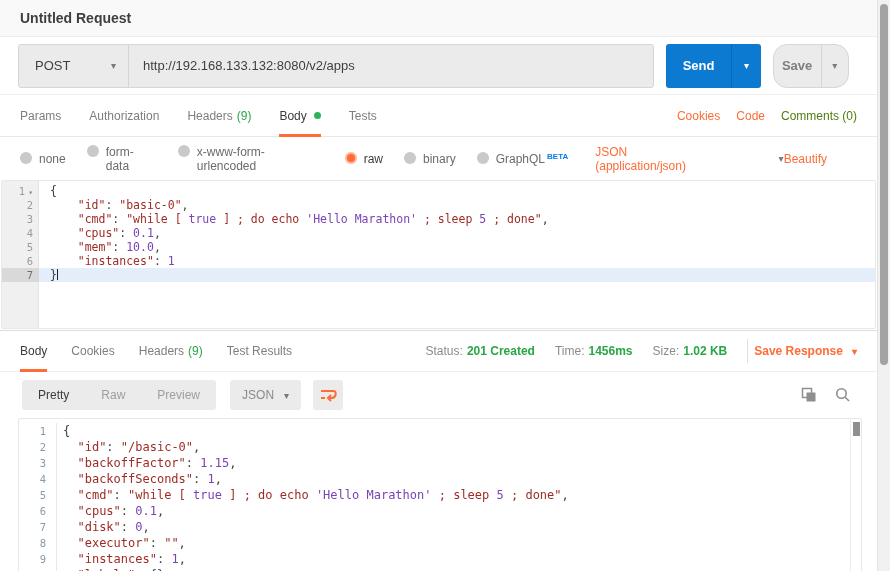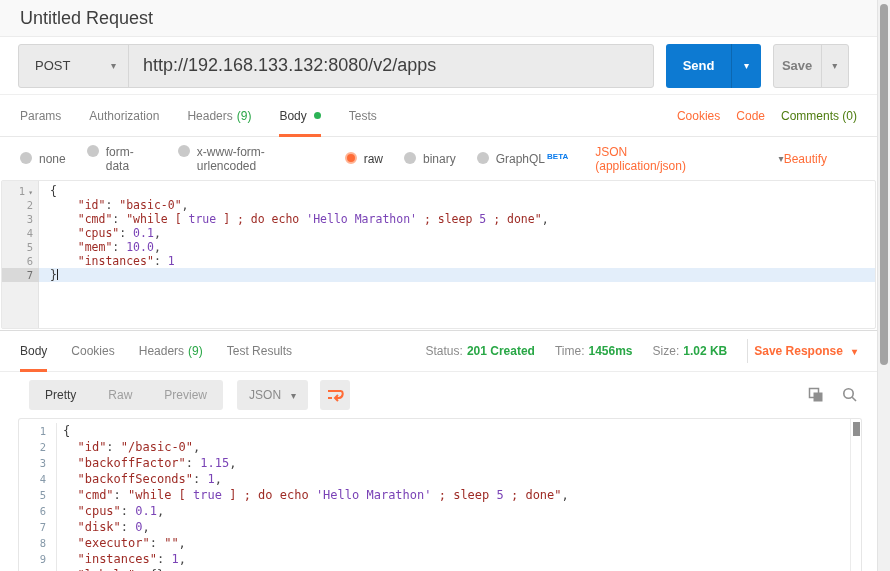--- a/index.html
+++ b/index.html
@@ -3,38 +3,38 @@
 <meta charset="utf-8">
 <style>
   * { box-sizing: border-box; margin: 0; padding: 0; }
   html,body { width:890px; height:571px; overflow:hidden; }
   body { font-family:"Liberation Sans",sans-serif; background:#fff; color:#3c3c3c; font-size:12px; position:relative; }
   .app { position:absolute; inset:0; }
 
   
   .titlebar { position:absolute; left:0; top:0; width:877px; height:37px; background:#f9f9f9;
               border-bottom:1px solid #ececec; line-height:36px; padding-left:20px;
-              font-size:18px; font-weight:400; color:#3f3f3f; }
+              font-size:14px; font-weight:700; color:#3f3f3f; }
 
   
   .urlrow { position:absolute; left:0; top:37px; width:877px; height:58px; border-bottom:1px solid #efefef;
             display:flex; align-items:center; padding:0 28px 0 18px; }
   .url-group { display:flex; align-items:stretch; height:44px; width:650px; background:#ebebeb;
                border:1px solid #d6d6d6; border-radius:3px; }
   .method-box { width:110px; display:flex; align-items:center; justify-content:space-between;
                 padding:0 12px 0 16px; border-right:1px solid #d6d6d6; color:#3f3f3f; font-size:13px; cursor:pointer; }
   .caret { font-size:10px; color:#7a7a7a; }
-  .url-input { flex:1; display:flex; align-items:center; padding-left:14px; font-size:18px; color:#3f3f3f; }
+  .url-input { flex:1; display:flex; align-items:center; padding-left:14px; font-size:13px; color:#3f3f3f; }
   .send-btn { margin-left:12px; height:44px; display:flex; border-radius:3px; overflow:hidden; }
   .send-main { width:67px; background:#0d7ad2; color:#fff; font-size:13px; font-weight:600;
                display:flex; align-items:center; justify-content:center; cursor:pointer; }
   .send-caret { width:30px; background:#0d7ad2; border-left:1px solid #0b67b1; display:flex;
                 align-items:center; justify-content:center; cursor:pointer; }
   .send-caret .caret { color:#fff; }
-  .save-btn { margin-left:12px; height:44px; display:flex; border:1px solid #d6d6d6; border-radius:3px;
+  .save-btn { margin-left:12px; height:44px; display:flex; border:1px solid #d6d6d6; border-radius:14px;
               overflow:hidden; background:#ebebeb; }
   .save-main { width:48px; display:flex; align-items:center; justify-content:center; color:#7e7e7e;
                font-size:13px; font-weight:600; cursor:pointer; }
   .save-caret { width:28px; border-left:1px solid #d6d6d6; display:flex; align-items:center; justify-content:center; cursor:pointer; }
 
   
   .reqtabs { position:absolute; left:0; top:95px; width:877px; height:42px; border-bottom:1px solid #e8e8e8;
              display:flex; align-items:stretch; padding:0 20px; }
   .tab { position:relative; display:flex; align-items:center; margin-right:28px; color:#7e7e7e; cursor:pointer; }
   .tab.active { color:#3c3c3c; }
@@ -84,21 +84,21 @@
                padding:0 20px; border-bottom:1px solid #ededed; }
   .resp-meta .tab { margin-right:24px; }
   .meta-right { margin-left:auto; display:flex; align-items:center; }
   .meta-item { margin-left:20px; color:#8a8a8a; }
   .meta-item .val { color:#29a746; font-weight:600; margin-left:4px; }
   .v-divider { width:1px; height:24px; background:#e0e0e0; margin:0 6px 0 20px; align-self:center; }
   .save-response { color:#ff6c37; font-weight:600; display:flex; align-items:center; cursor:pointer; }
   .save-response .caret { color:#ff6c37; margin-left:9px; }
 
   
-  .resp-toolbar { position:absolute; left:11px; top:372px; width:877px; height:46px; display:flex; align-items:center; padding:0 18px; }
+  .resp-toolbar { position:absolute; left:4px; top:372px; width:877px; height:46px; display:flex; align-items:center; padding:0 18px; }
   .segmented { display:flex; align-items:center; height:30px; background:#ebebeb; border-radius:3px; }
   .seg-item { padding:0 16px; color:#9e9e9e; line-height:30px; cursor:pointer; }
   .seg-item.active { color:#3c3c3c; }
   .lang-select { margin-left:14px; height:30px; background:#ebebeb; border-radius:3px; display:flex;
                  align-items:center; padding:0 12px; color:#8a8a8a; cursor:pointer; }
   .lang-select .caret { margin-left:10px; }
   .wrap-btn { margin-left:12px; width:30px; height:30px; background:#ebebeb; border-radius:3px;
               display:flex; align-items:center; justify-content:center; cursor:pointer; }
   .toolbar-icons { margin-left:auto; display:flex; align-items:center; margin-right:12px; }
   .icon-btn { margin-left:18px; cursor:pointer; display:flex; }

